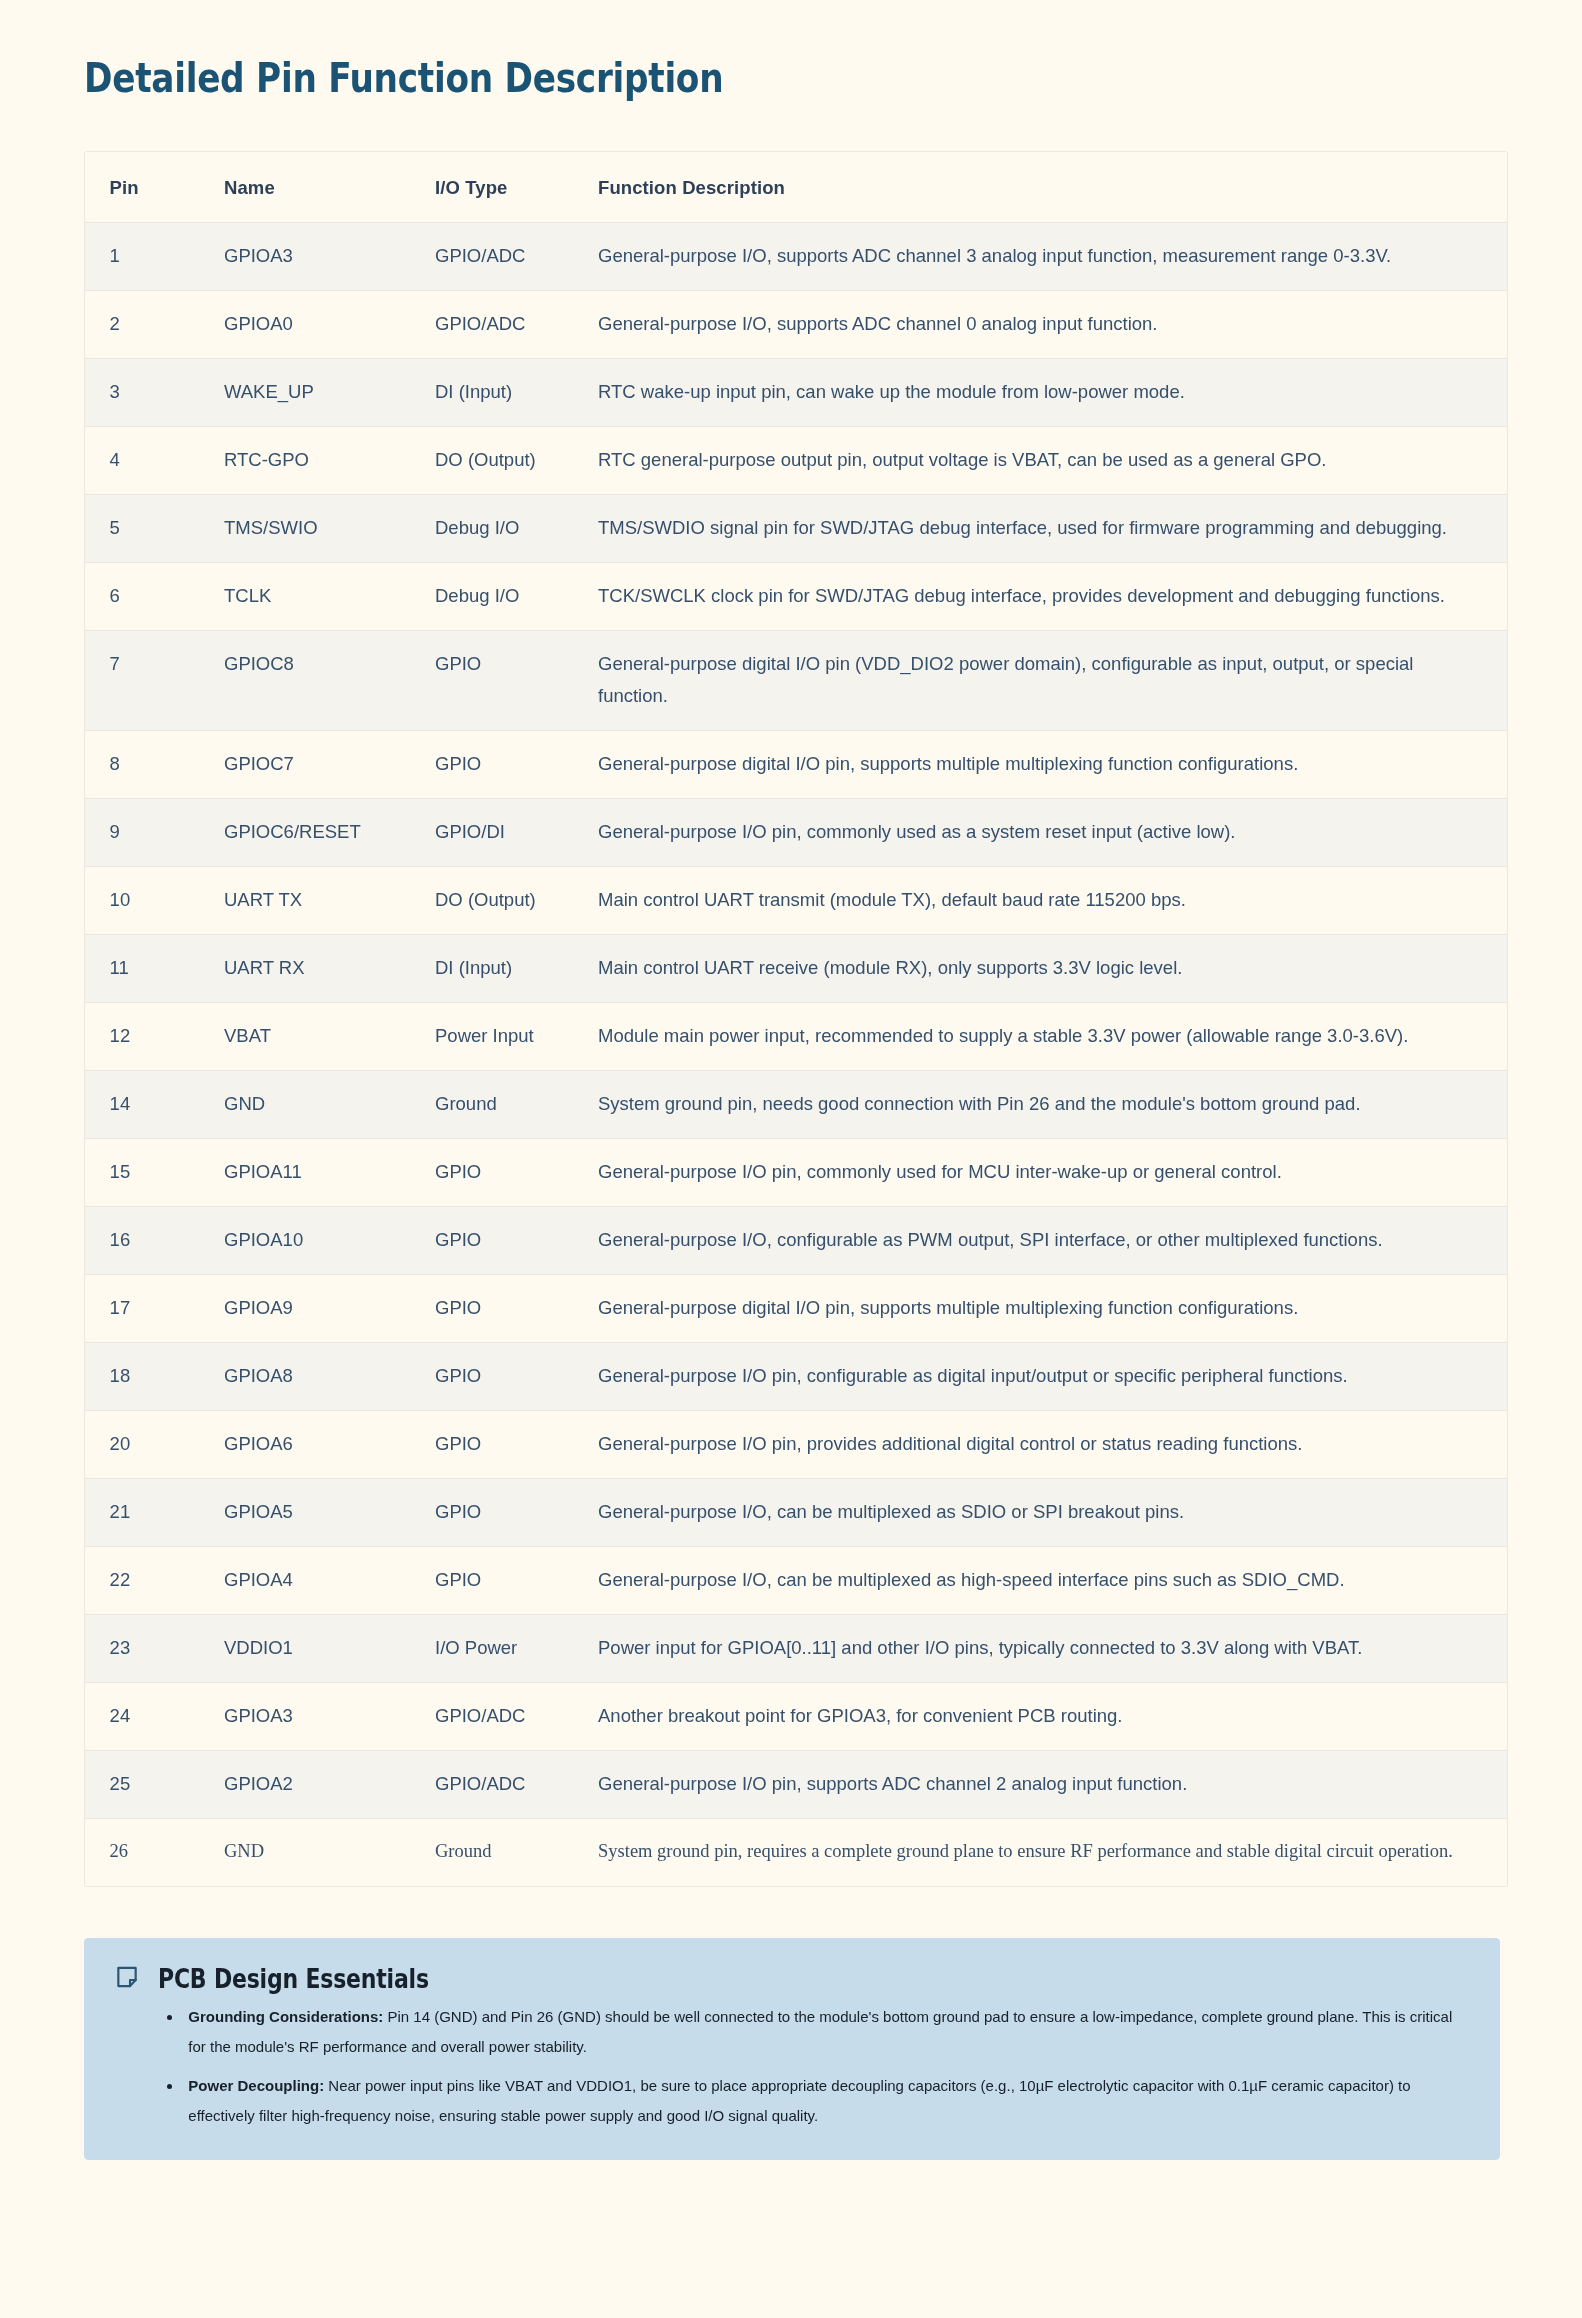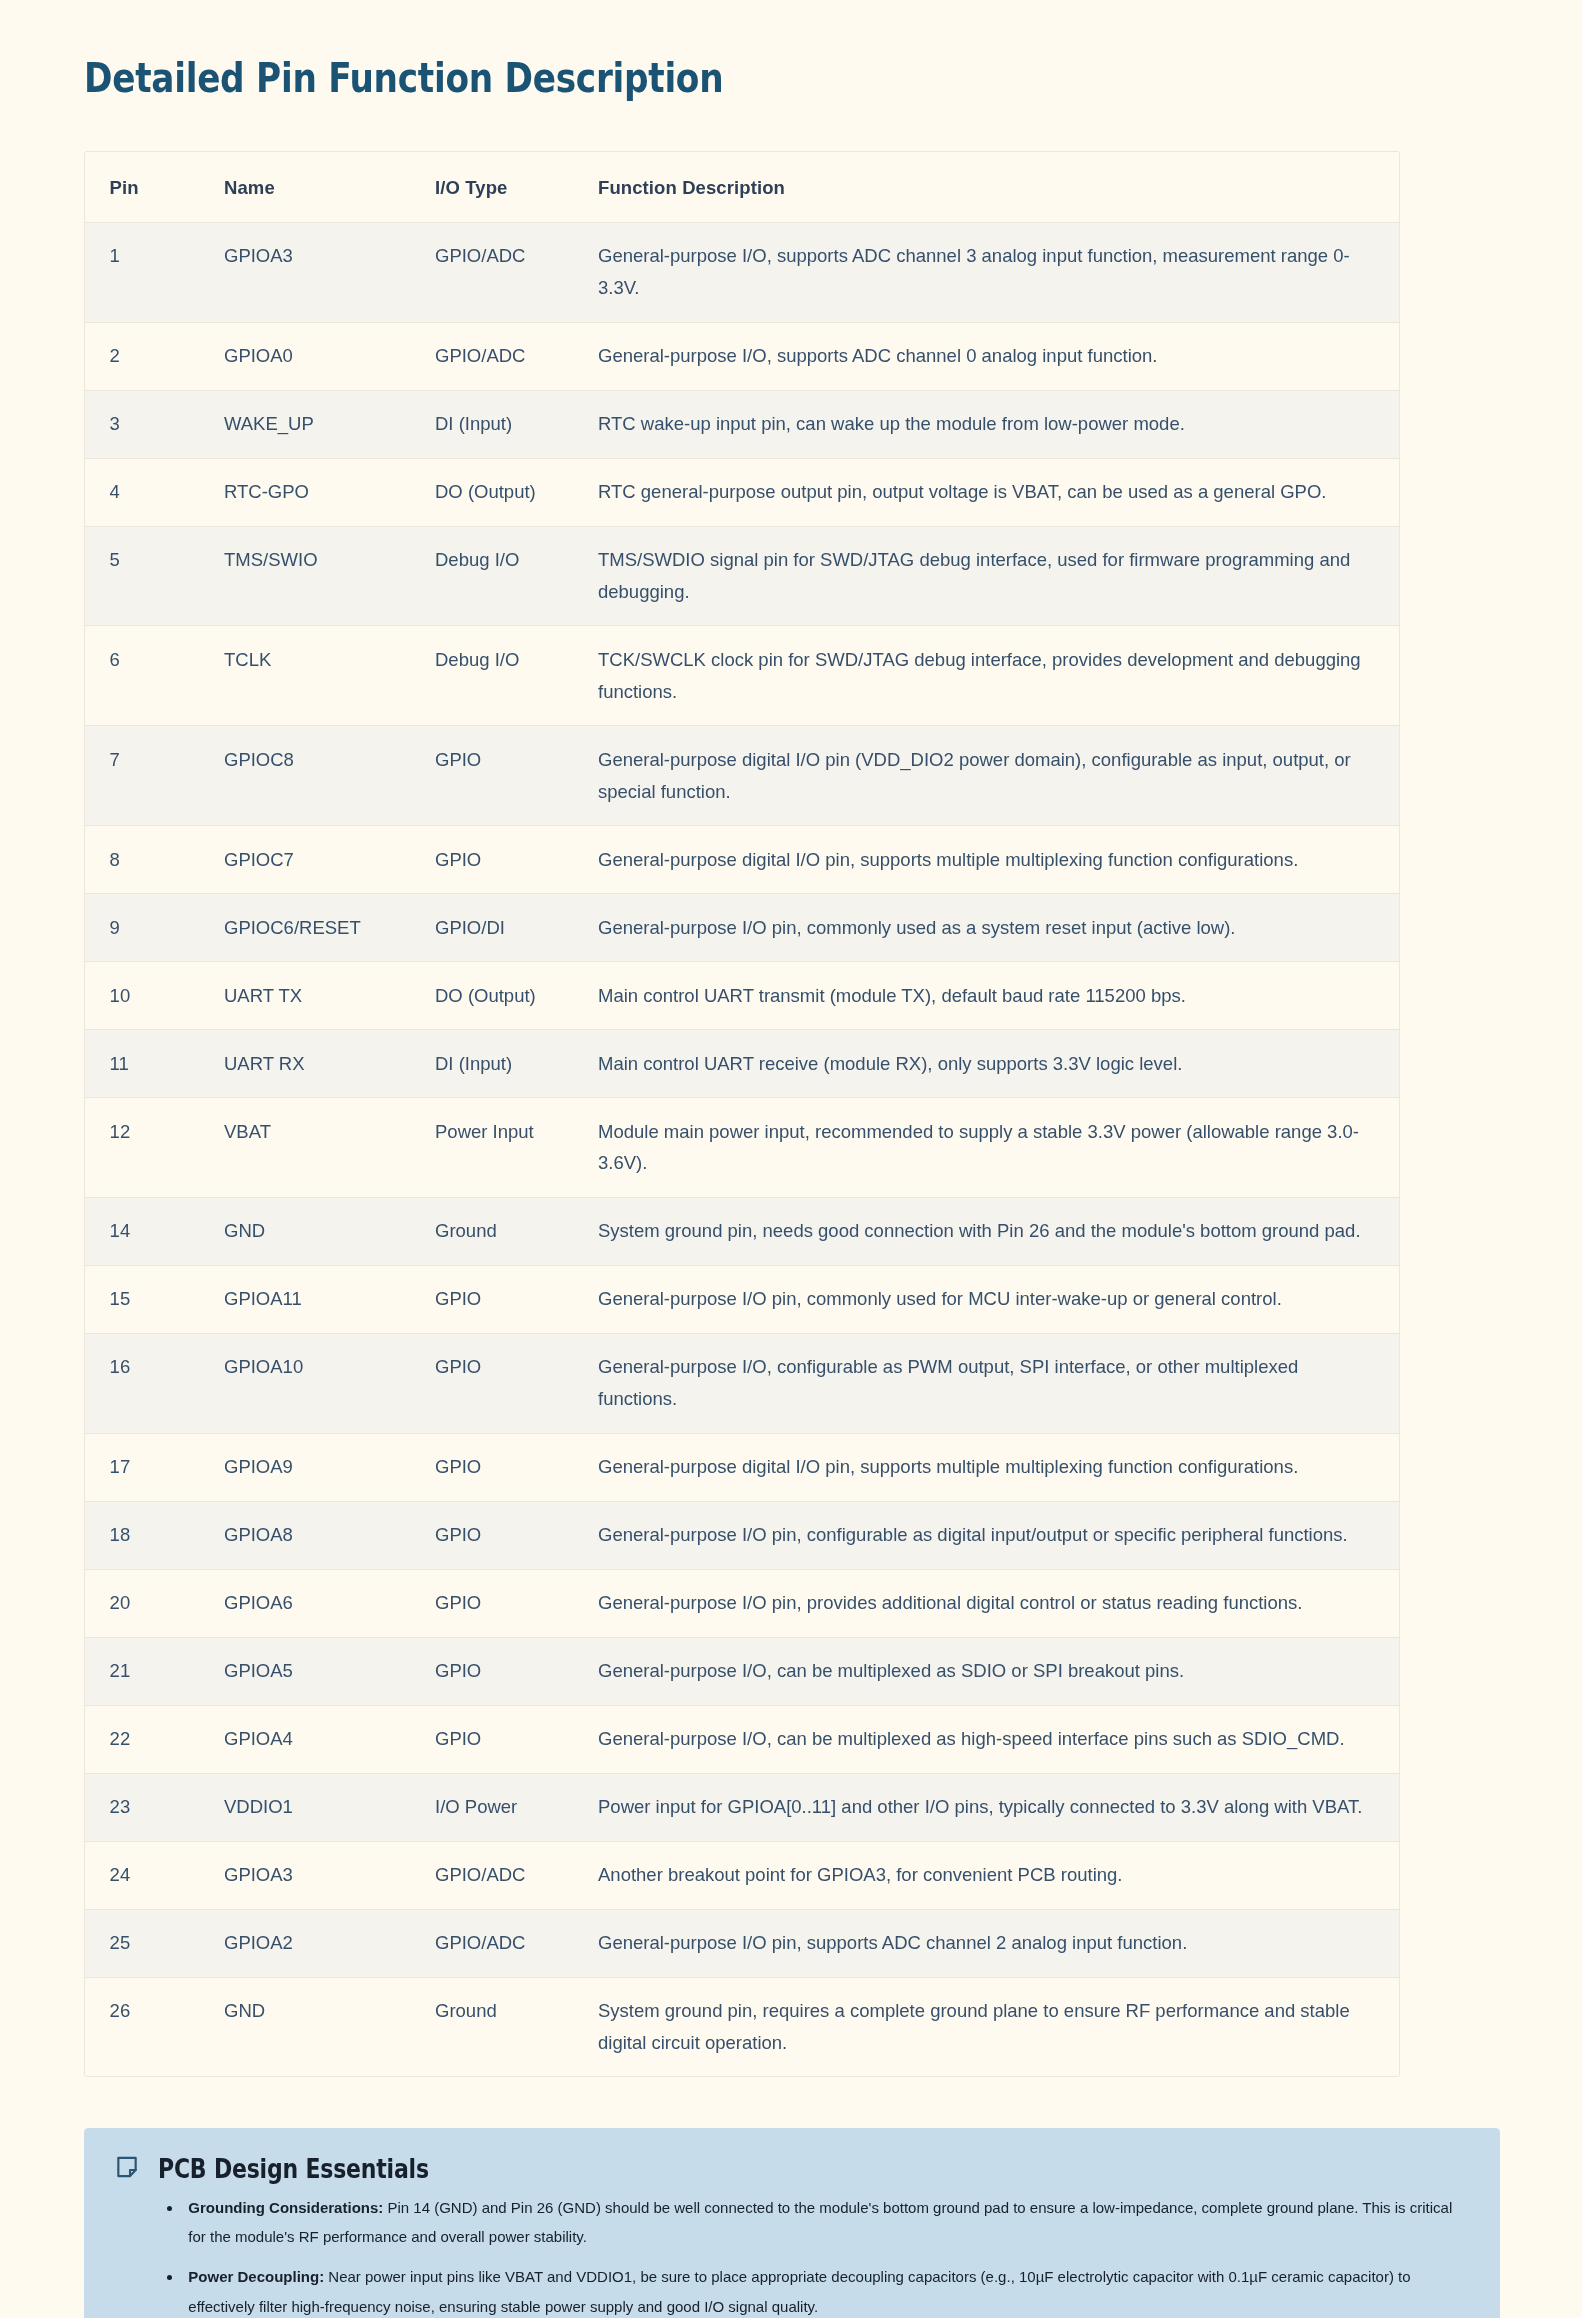--- a/index.html
+++ b/index.html
@@ -38,21 +38,21 @@
     font-stretch:condensed;
     transform:scaleX(0.93);
     transform-origin:left center;
   }
   
   .table-wrap{
     border:0.9px solid var(--border);
     border-radius:2.6px;
     overflow:hidden;
     background:var(--page-bg);
-    width:1316px;
+    width:1424px;
   }
   table{
     width:100%;
     border-collapse:collapse;
     table-layout:fixed;
   }
   col.c-pin{width:139px;}
   col.c-name{width:211px;}
   col.c-type{width:163px;}
   col.c-desc{width:auto;}
@@ -72,21 +72,21 @@
     line-height:1.72;
     color:var(--ink-soft);
     padding:17.6px 19.3px 17.6px 0;
     vertical-align:top;
     border-bottom:0.9px solid var(--border);
   }
   tbody td.p-pin{padding-left:24.6px;}
   tbody td.desc{padding-right:30px;}
   tbody tr:nth-child(odd){background:var(--row-alt);}
   tbody tr:nth-child(even){background:var(--page-bg);}
-  tbody tr:last-child td{border-bottom:none;}
+  tbody tr:last-child td{border-bottom:none;font-family:Liberation Serif, serif;}
   
   tbody td.p-pin, tbody td.c2, tbody td.c3{position:relative;}
   
   .callout{
     margin-top:51px;
     width:1416px;
     background:var(--callout-bg);
     border-radius:4.4px;
     padding:26px 30px 30px 30px;
   }

